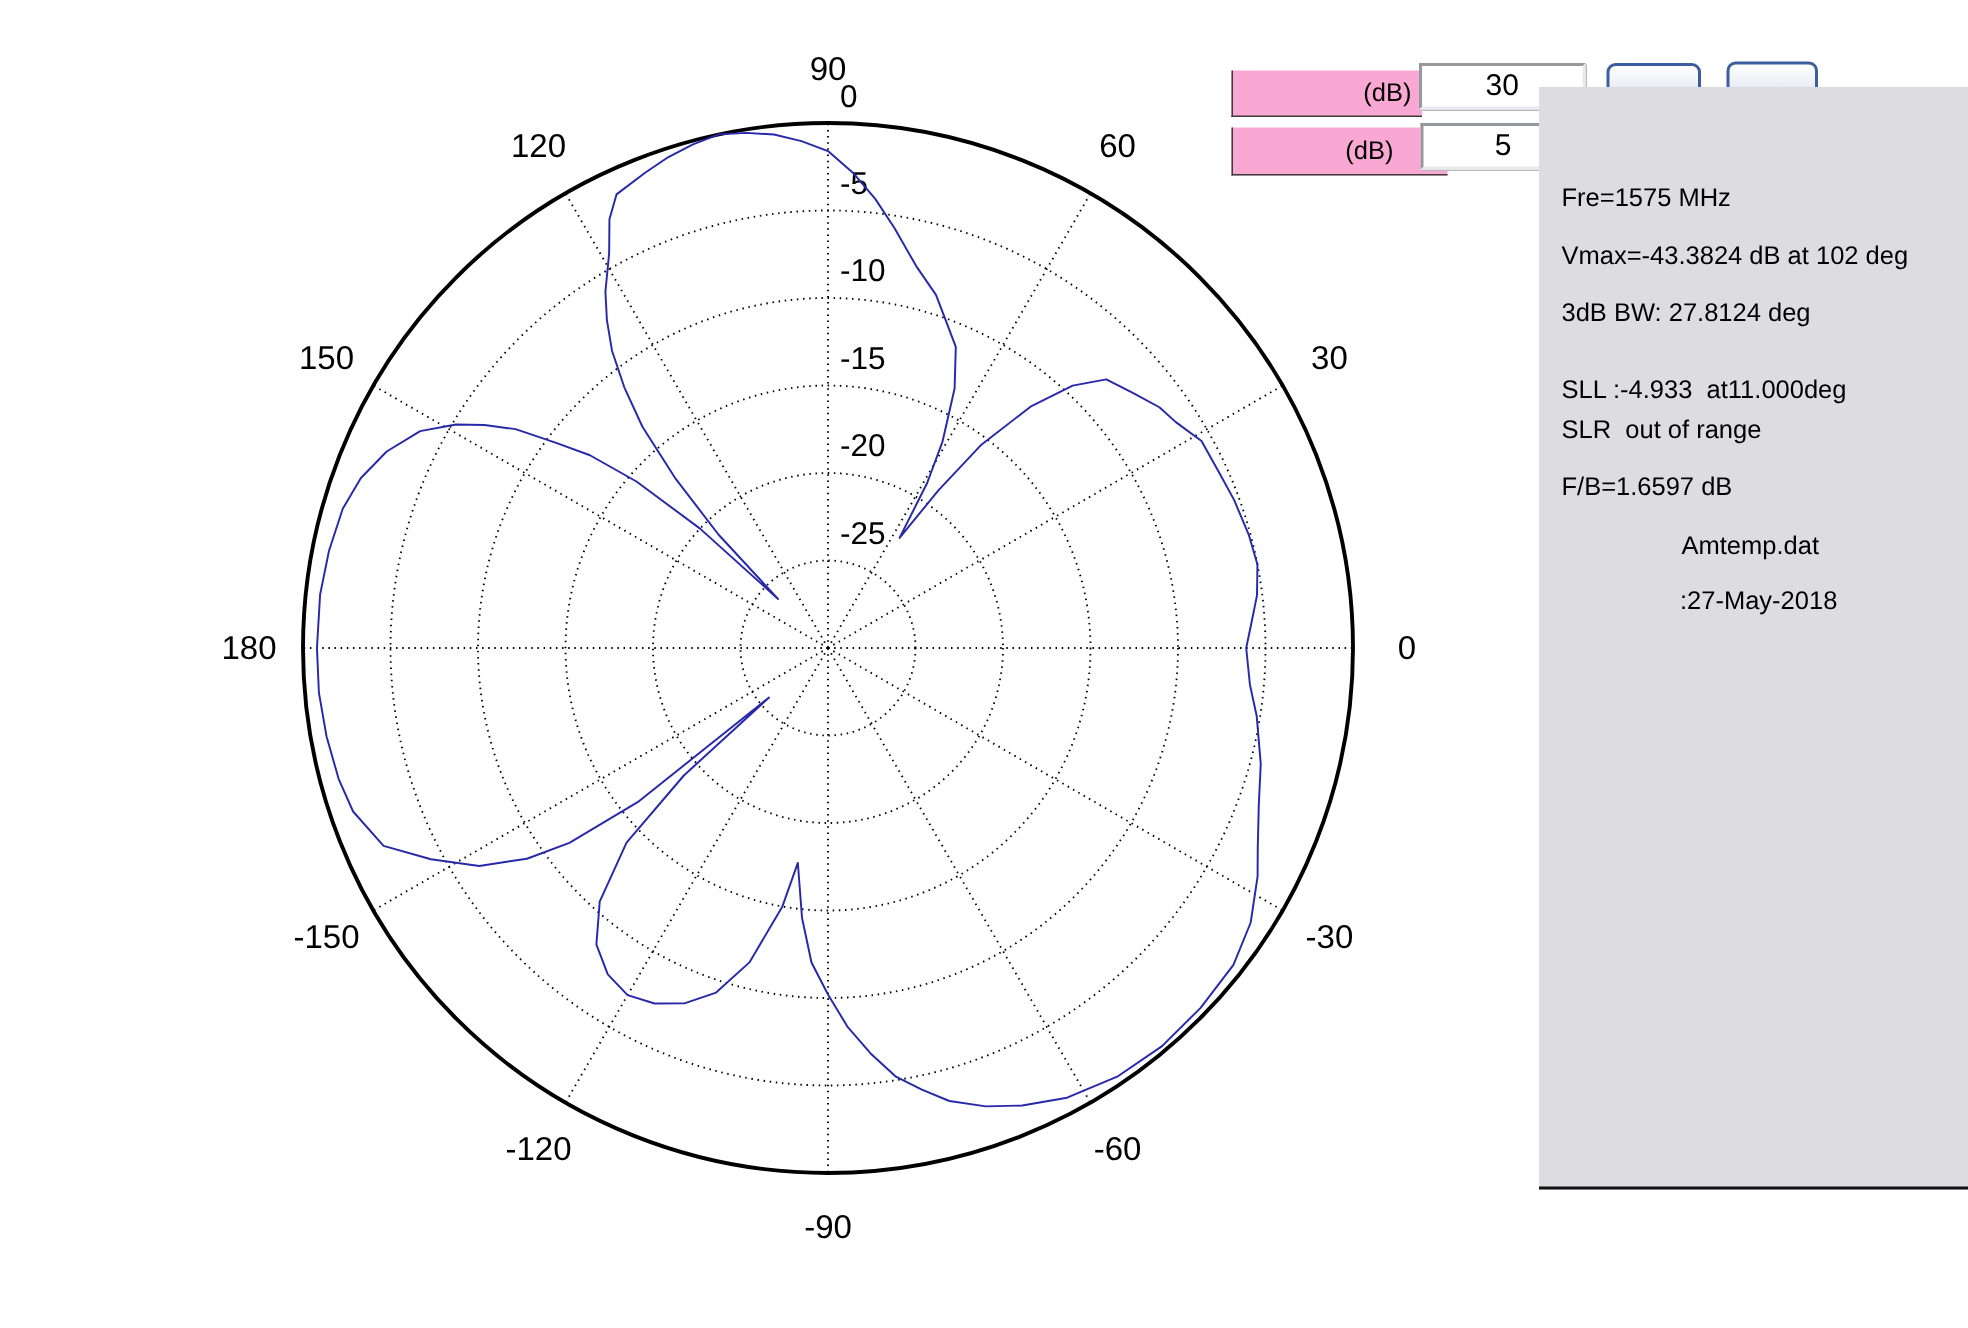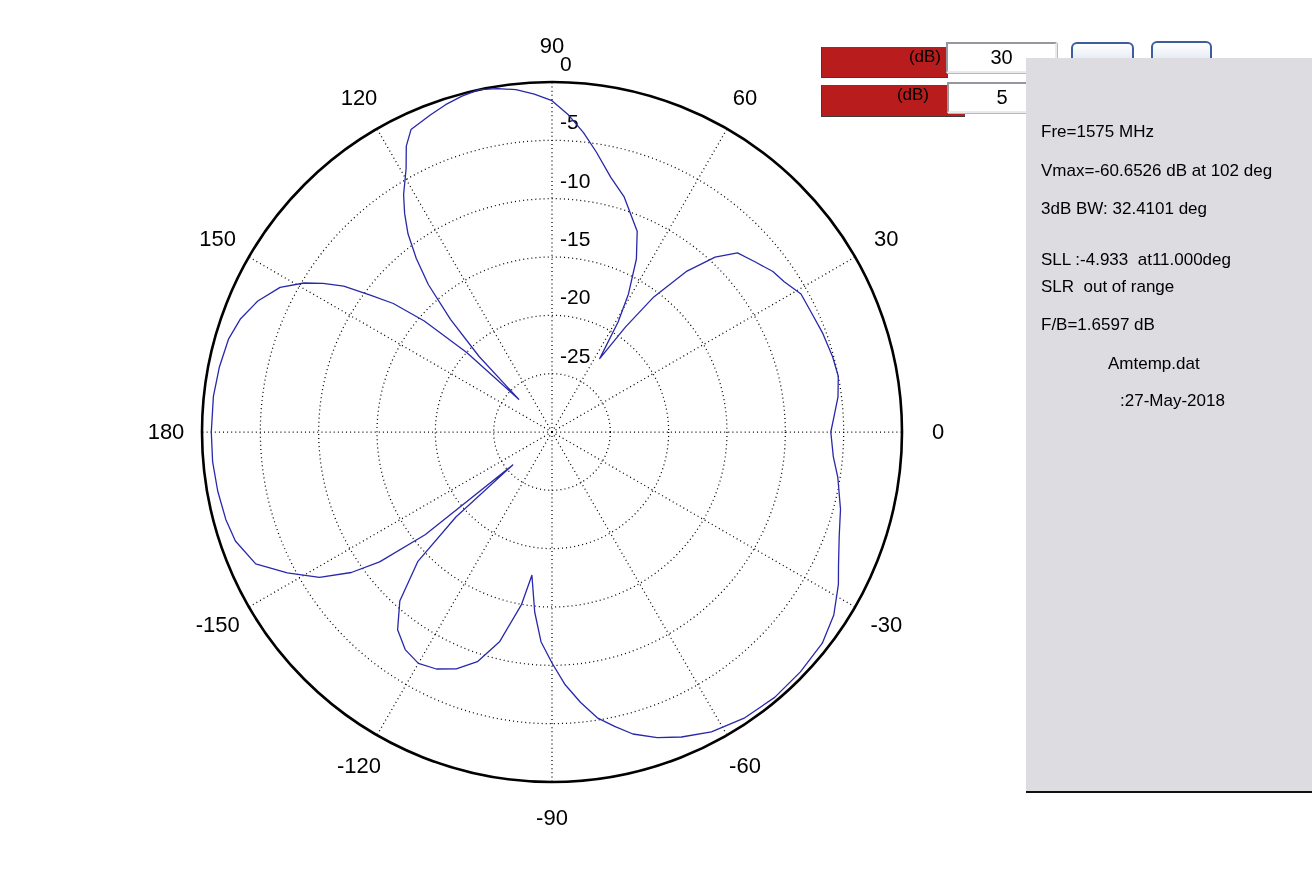--- a/index.html
+++ b/index.html
@@ -10,27 +10,27 @@
   #polar-svg{position:absolute;left:0;top:0;}
 
   
   .info-panel{
     position:absolute;left:1026px;top:58px;width:293px;height:735px;
     background:#dcdce1;border-right:5px solid #f97316;border-bottom:2px solid #101010;
     box-sizing:border-box;
   }
   .info-line{position:absolute;left:15px;font-size:17px;white-space:pre;letter-spacing:0px;}
   .l0{top:64px;} .l1{top:103px;} .l2{top:141px;} .l3{top:192px;}
-  .l4{top:219px;} .l5{top:257px;} .l6{top:296px;left:82px;} .l7{top:333px;left:94px;}
+  .l4{top:219px;} .l5{top:257px;} .l6{top:296px;left:95px;} .l7{top:333px;left:94px;}
 
   
   .strip{
-    position:absolute;background:#b91c1c;
+    position:absolute;background:#f9a8d4;
     border-left:1px solid #3c3c3c;border-bottom:1px solid #3c3c3c;
-    display:flex;justify-content:flex-end;
+    display:flex;align-items:center;justify-content:flex-end;
     font-size:17px;box-sizing:border-box;
   }
   .strip1{left:821px;top:47px;width:127px;height:31px;padding-right:7px;}
   .strip2{left:821px;top:85px;width:144px;height:32px;padding-right:36px;}
 
   
   .edit{
     position:absolute;background:#ffffff;text-align:center;font-size:20px;
     font-family:"Liberation Sans", sans-serif;padding:0;box-sizing:border-box;
     border:2px solid;border-color:#97979e #e9e9ee #e9e9ee #97979e;
@@ -110,20 +110,20 @@
 </div>
 <input class="edit edit2" value="5" style="">
 
 <button class="btn btn1"></button>
 <button class="btn btn2"></button>
 <div class="btn-underline u1"></div>
 <div class="btn-underline u2"></div>
 
 <div class="info-panel">
   <div class="info-line l0">Fre=1575 MHz</div>
-  <div class="info-line l1">Vmax=-60.6526 dB at 102 deg</div>
-  <div class="info-line l2">3dB BW: 32.4101 deg</div>
+  <div class="info-line l1">Vmax=-43.3824 dB at 102 deg</div>
+  <div class="info-line l2">3dB BW: 27.8124 deg</div>
   <div class="info-line l3">SLL :-4.933  at11.000deg</div>
   <div class="info-line l4">SLR  out of range</div>
   <div class="info-line l5">F/B=1.6597 dB</div>
   <div class="info-line l6">Amtemp.dat</div>
   <div class="info-line l7">:27-May-2018</div>
 </div>
 
 </body></html>

